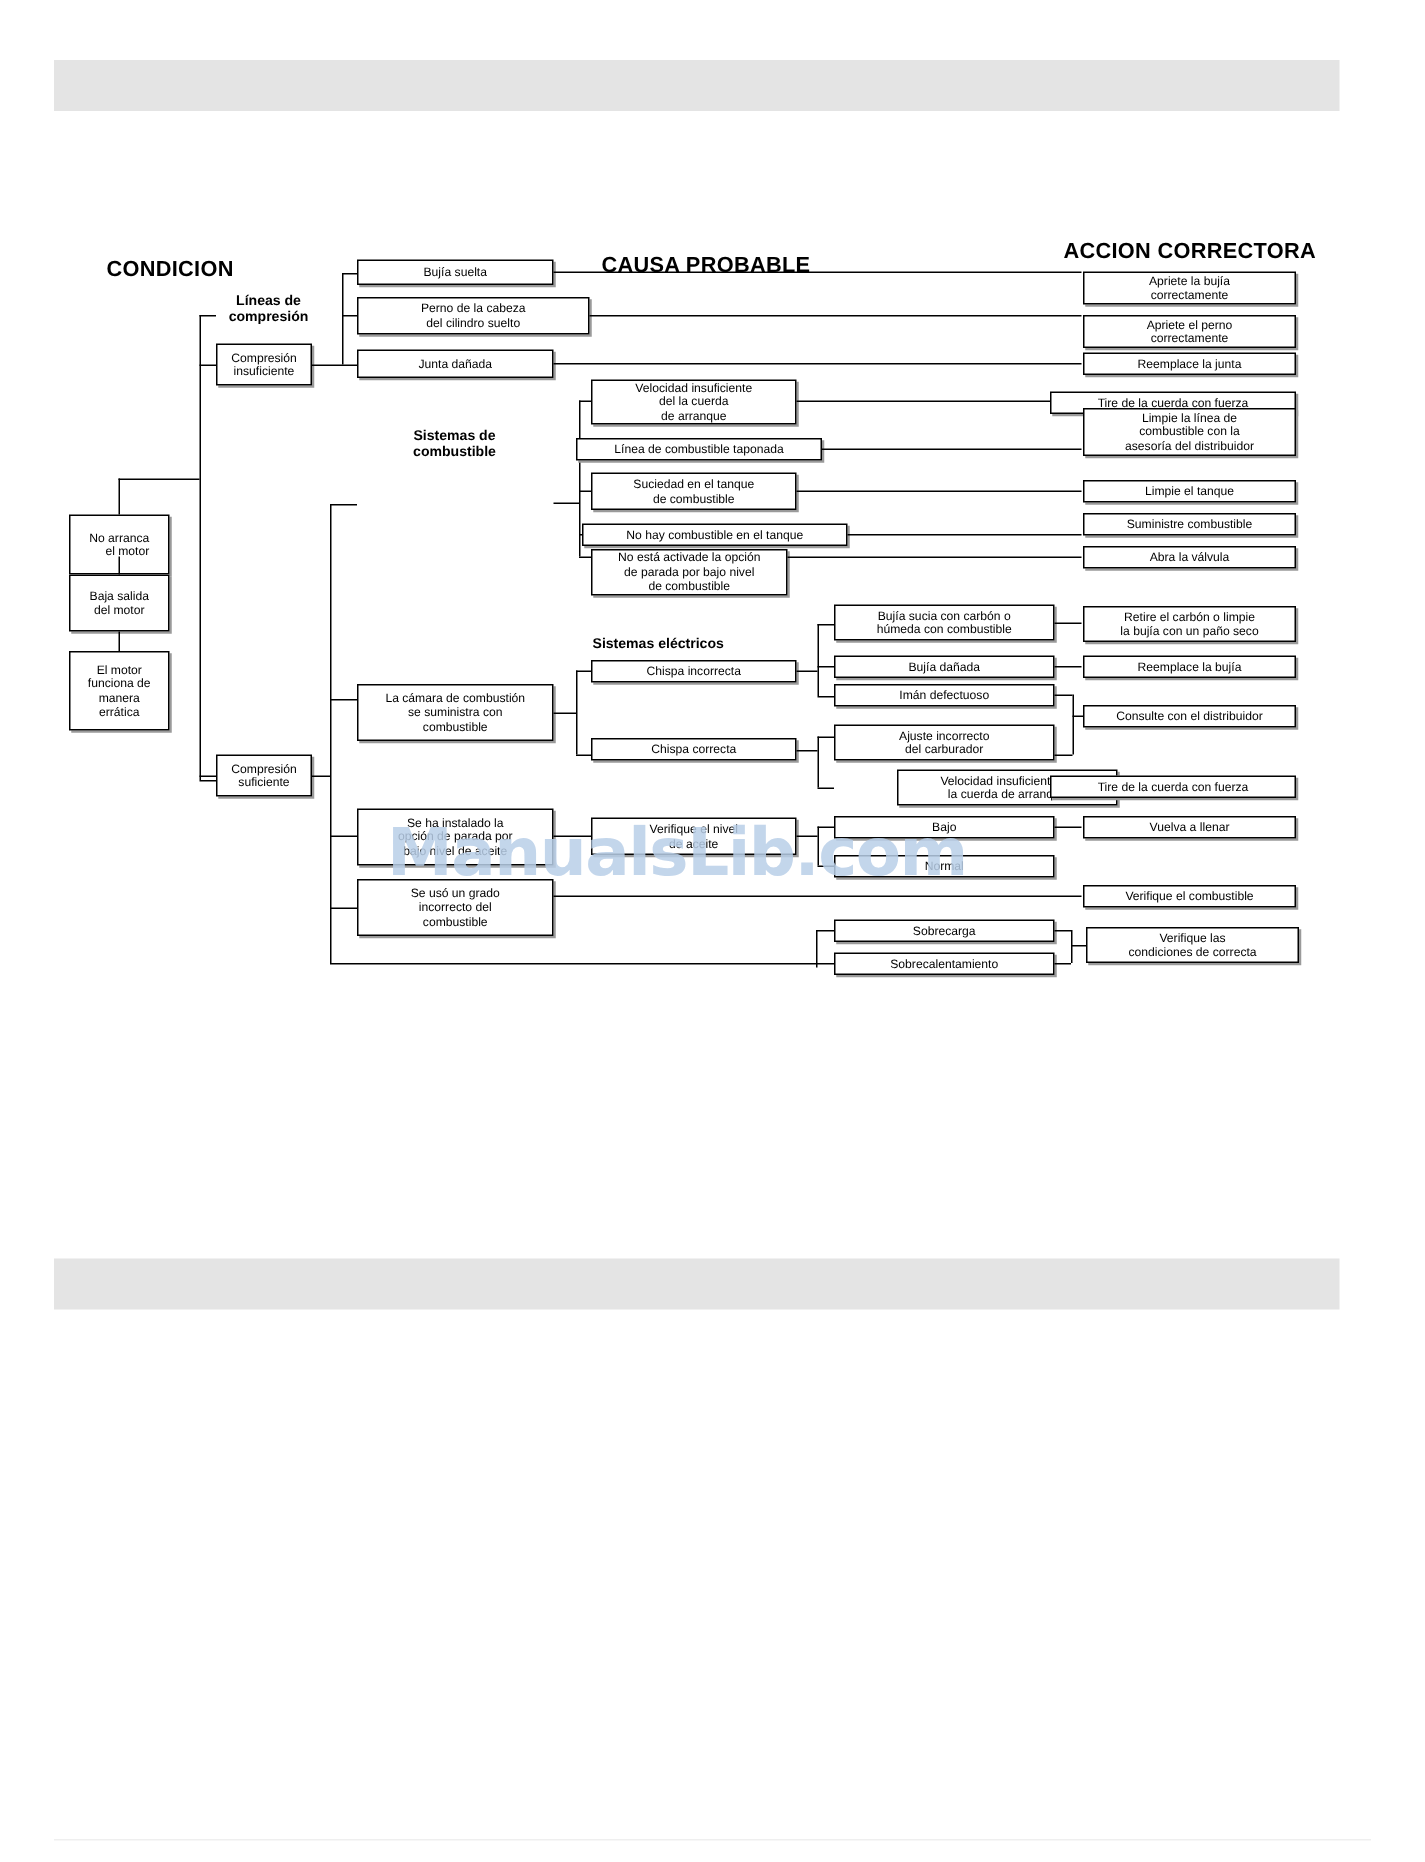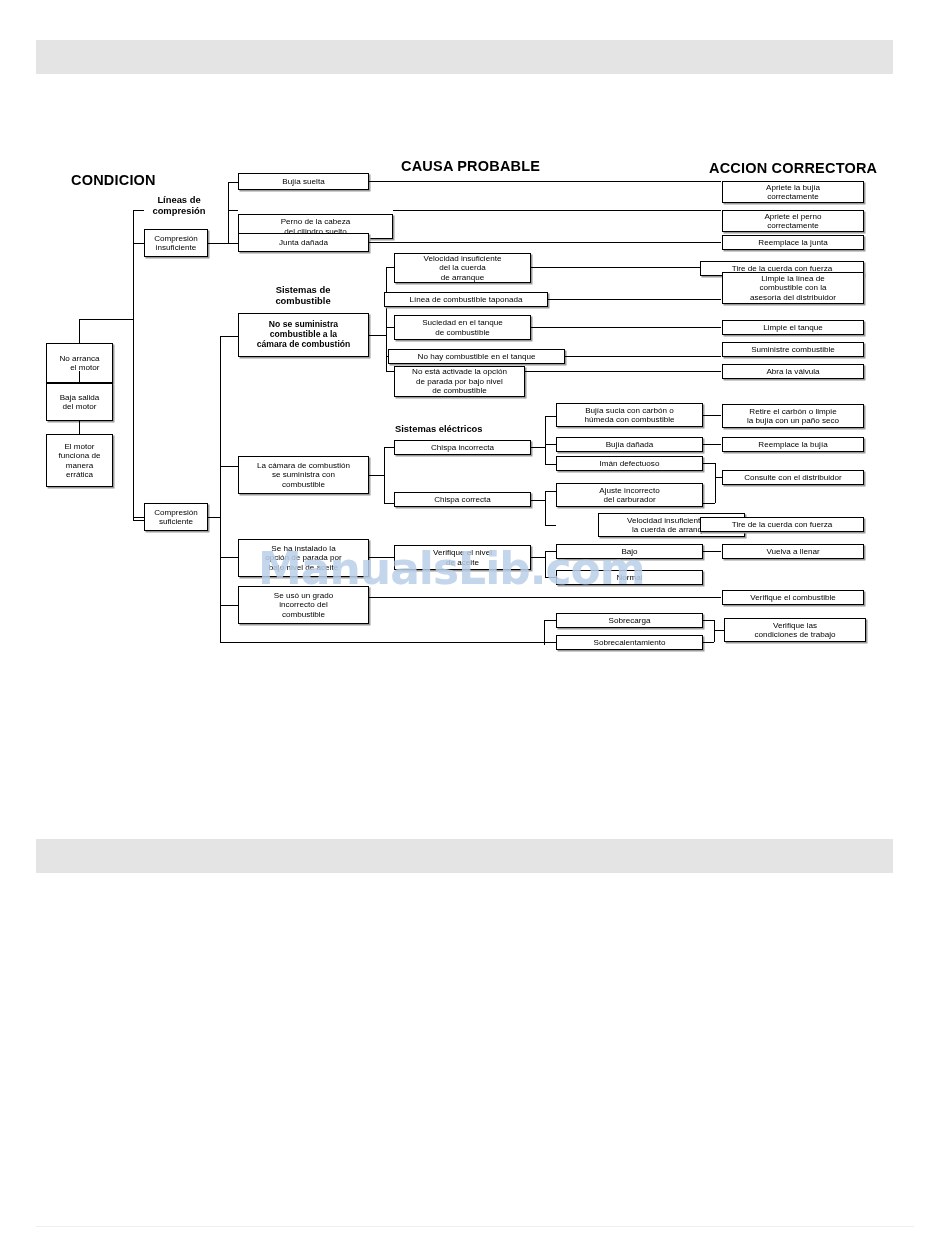--- a/index.html
+++ b/index.html
@@ -105,21 +105,21 @@
 
 <div id="page">
 
   <div class="band" id="band-top"></div>
   <div class="band" id="band-bottom"></div>
   <div class="page-edge" id="edge-bottom"></div>
 
   <div id="diagram">
 
     <div class="col-head" style="left:71px; top:172px;">CONDICION</div>
-    <div class="col-head" style="left:401px; top:158px;">CAUSA PROBABLE</div>
+    <div class="col-head" style="left:401px; top:169px;">CAUSA PROBABLE</div>
     <div class="col-head" style="left:709px; top:160px;">ACCION CORRECTORA</div>
 
     <div class="grp-label" style="left:138px; top:195px; width:82px;">Líneas de
 compresión</div>
     <div class="grp-label" style="left:255px; top:285px; width:96px;">Sistemas de
 combustible</div>
     <div class="grp-label" style="left:395px; top:424px; width:120px; text-align:left;">Sistemas eléctricos</div>
 
     <div class="bx" style="left:46px; top:343px; width:67px; height:40px;text-align:right;">No arranca
 el motor</div>
@@ -147,21 +147,21 @@
     <div class="h" style="left:133px; top:243px; width:11px;"></div>
     <div class="h" style="left:133px; top:517px; width:11px;"></div>
 
     <div class="h" style="left:208px; top:243px; width:20px;"></div>
     <div class="v" style="left:228px; top:182px; height:61px;"></div>
     <div class="h" style="left:228px; top:182px; width:10px;"></div>
     <div class="h" style="left:228px; top:210px; width:10px;"></div>
     <div class="h" style="left:228px; top:243px; width:10px;"></div>
 
     <div class="bx" style="left:238px; top:173px; width:131px; height:17px;">Bujía suelta</div>
-    <div class="bx" style="left:238px; top:198px; width:155px; height:25px;margin-top:16px;">Perno de la cabeza
+    <div class="bx" style="left:238px; top:198px; width:155px; height:25px;">Perno de la cabeza
 del cilindro suelto</div>
     <div class="bx" style="left:238px; top:233px; width:131px; height:19px;">Junta dañada</div>
 
     <div class="h" style="left:369px; top:181px; width:352px;"></div>
     <div class="h" style="left:393px; top:210px; width:328px;"></div>
     <div class="h" style="left:369px; top:242px; width:352px;"></div>
 
     <div class="bx" style="left:722px; top:181px; width:142px; height:22px;">Apriete la bujía
 correctamente</div>
     <div class="bx" style="left:722px; top:210px; width:142px; height:22px;">Apriete el perno
@@ -169,23 +169,20 @@
     <div class="bx" style="left:722px; top:235px; width:142px; height:15px;">Reemplace la junta</div>
 
     <div class="h" style="left:208px; top:517px; width:12px;"></div>
     <div class="v" style="left:220px; top:336px; height:306px;"></div>
     <div class="h" style="left:220px; top:336px; width:18px;"></div>
     <div class="h" style="left:220px; top:466px; width:18px;"></div>
     <div class="h" style="left:220px; top:557px; width:18px;"></div>
     <div class="h" style="left:220px; top:605px; width:18px;"></div>
     <div class="h" style="left:220px; top:642px; width:324px;"></div>
 
-    <div class="bx bold" style="left:238px; top:313px; width:131px; height:44px;">No se suministra
-combustible a la
-cámara de combustión</div>
 
     <div class="h" style="left:369px; top:335px; width:17px;"></div>
     <div class="v" style="left:386px; top:267px; height:104px;"></div>
     <div class="h" style="left:386px; top:267px; width:8px;"></div>
     <div class="h" style="left:386px; top:299px; width:8px;"></div>
     <div class="h" style="left:386px; top:327px; width:8px;"></div>
     <div class="h" style="left:386px; top:356px; width:8px;"></div>
     <div class="h" style="left:386px; top:371px; width:8px;"></div>
 
     <div class="bx" style="left:394px; top:253px; width:137px; height:30px;">Velocidad insuficiente
@@ -290,18 +287,18 @@
     <div class="h" style="left:544px; top:642px; width:12px;"></div>
 
     <div class="bx" style="left:556px; top:613px; width:147px; height:15px;">Sobrecarga</div>
     <div class="bx" style="left:556px; top:635px; width:147px; height:15px;">Sobrecalentamiento</div>
 
     <div class="h" style="left:703px; top:620px; width:11px;"></div>
     <div class="h" style="left:703px; top:642px; width:11px;"></div>
     <div class="v" style="left:714px; top:620px; height:22px;"></div>
     <div class="h" style="left:714px; top:630px; width:10px;"></div>
     <div class="bx" style="left:724px; top:618px; width:142px; height:24px;">Verifique las
-condiciones de trabajo</div>
+condiciones de correcta</div>
 
     <div id="watermark">ManualsLib.com</div>
 
   </div>
 </div>
 
 </body></html>

